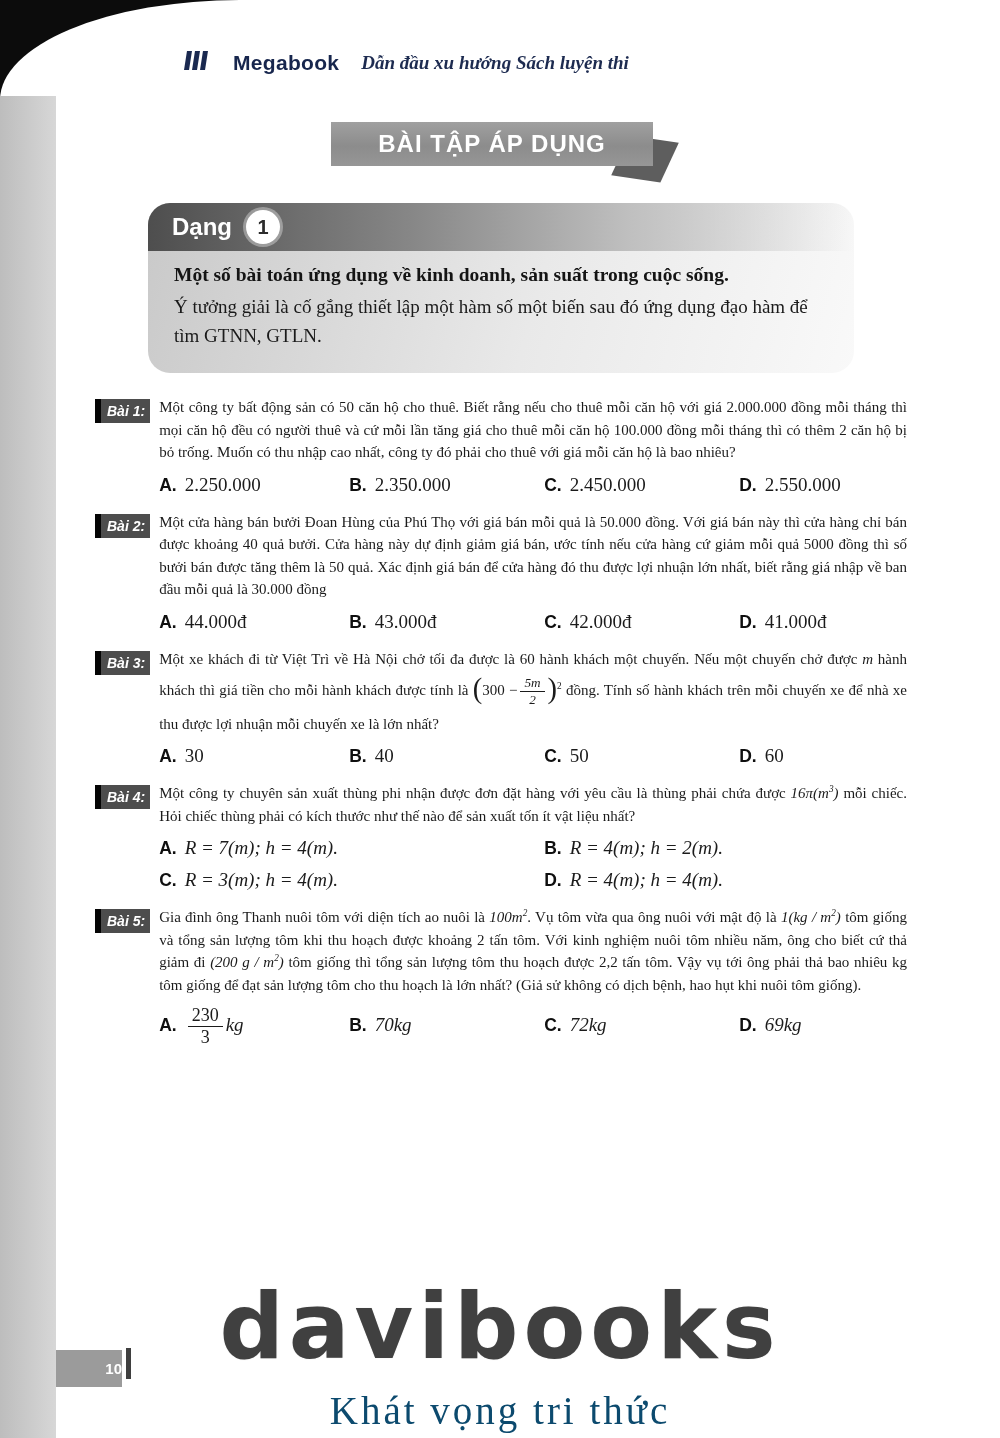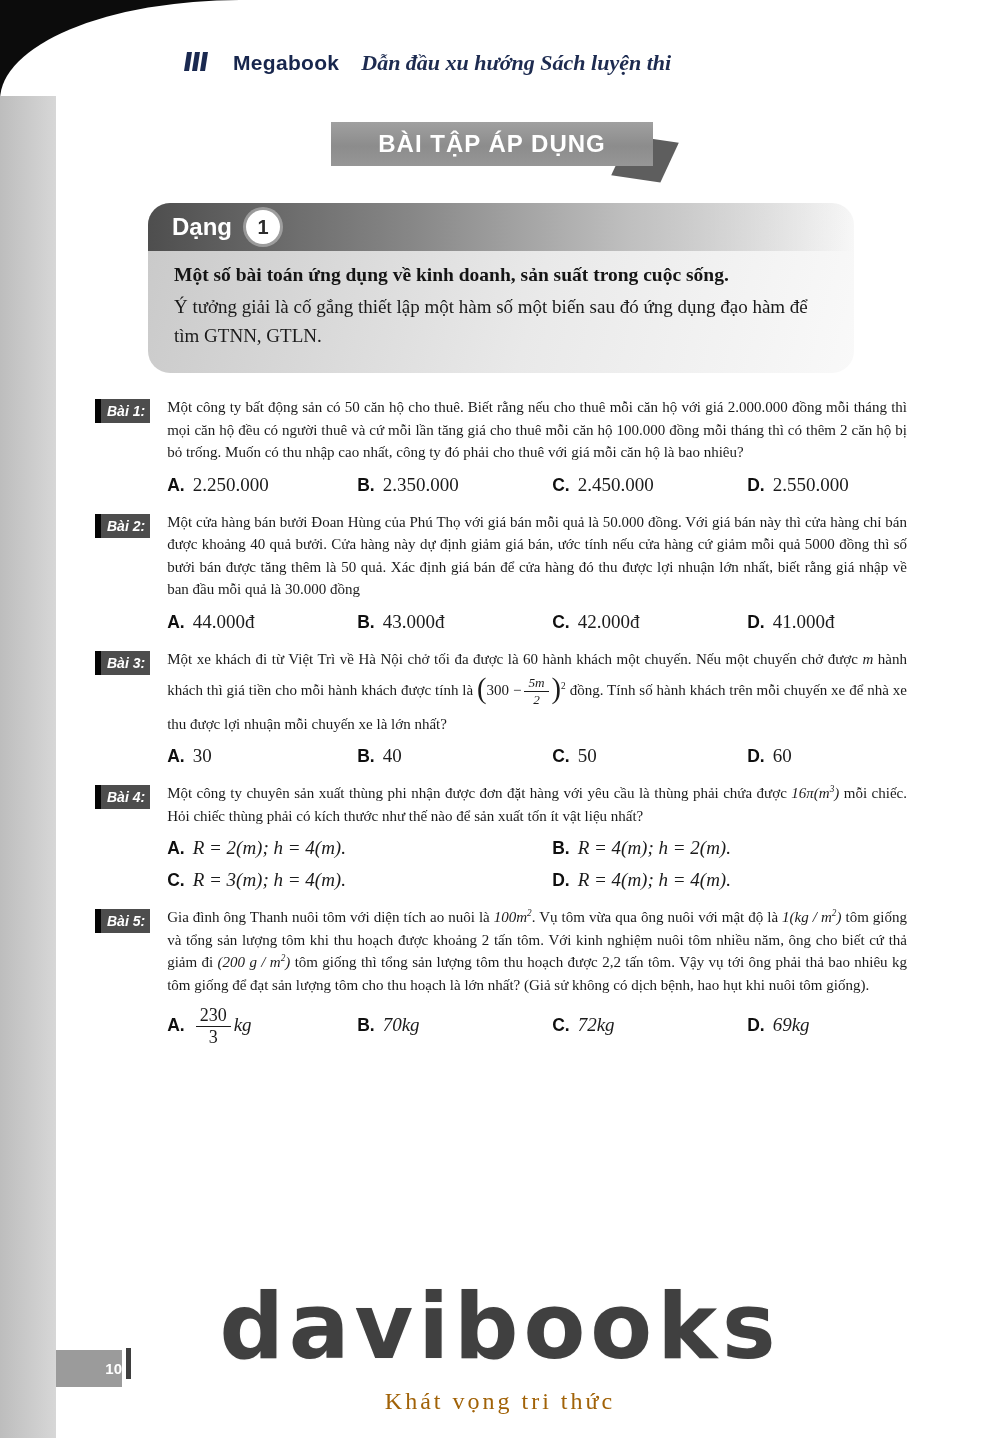--- a/index.html
+++ b/index.html
@@ -16,21 +16,21 @@
 
   
   .left-band { position:absolute; top:96px; left:0; bottom:0; width:56px;
                background:linear-gradient(to right,#bdbdbd,#d7d7d7); }
 
   
   .brand-row { position:absolute; top:50px; left:183px; display:flex; align-items:center; gap:22px;
                font-family:"Liberation Sans","DejaVu Sans",sans-serif; z-index:2; }
   .brand { font-weight:bold; font-size:21px; color:#17264d; letter-spacing:.3px; }
   .tagline { font-family:"Liberation Serif","DejaVu Serif",serif; font-style:italic; font-weight:bold;
-             font-size:22px; color:#1d2b50; }
+             font-size:19px; color:#1d2b50; }
 
   
   .banner { position:absolute; left:331px; top:122px; width:322px; height:44px; z-index:2; }
   .banner-fold { position:absolute; right:-18px; bottom:-13px; width:52px; height:40px;
                  background:#5e5e5e; transform:skewX(-18deg) rotate(8deg); }
   .banner-face { position:relative; width:100%; height:100%;
                  background:linear-gradient(180deg,#a0a0a0,#8c8c8c 55%,#969696);
                  display:flex; align-items:center; justify-content:center; }
   .banner-face span { color:#fff; font-family:"Liberation Sans","DejaVu Sans",sans-serif;
                       font-weight:bold; font-size:24px; letter-spacing:1px; }
@@ -44,21 +44,21 @@
   .dang-num { width:34px; height:34px; border-radius:50%; background:#fff; color:#2c2c2c;
               font:bold 20px "Liberation Sans","DejaVu Sans",sans-serif;
               display:flex; align-items:center; justify-content:center;
               box-shadow:0 0 0 3px rgba(255,255,255,.35); }
   .dang-body { padding:9px 30px 0 26px; }
   .dang-bold { font-weight:bold; font-size:19.5px; line-height:1.5; color:#141414; }
   .dang-normal { font-size:19px; line-height:1.5; margin-top:4px; color:#1a1a1a; }
 
   
   .problems { position:absolute; left:95px; top:396px; width:812px; z-index:2; }
-  .problem { display:flex; gap:17px; margin-bottom:15px; }
+  .problem { display:flex; gap:9px; margin-bottom:15px; }
   .plabel { flex:0 0 55px; padding-top:3px; }
   .tag { display:inline-block; background:#4d4d4d; border-left:6px solid #050505; color:#fff;
          font:italic bold 14px "Liberation Sans","DejaVu Sans",sans-serif;
          padding:4px 5px 4px 6px; white-space:nowrap; }
   .pbody { flex:1; min-width:0; }
   .ptext { font-size:15px; line-height:1.5; text-align:justify; }
   .opts { display:grid; margin-top:10px; font-size:19px; align-items:baseline; }
   .opts-4 { grid-template-columns:190px 195px 195px 1fr; }
   .opts-2 { grid-template-columns:385px 1fr; row-gap:10px; }
   .olabel { font-family:"Liberation Sans","DejaVu Sans",sans-serif; font-weight:bold; font-size:17.5px;
@@ -77,22 +77,22 @@
 
   
   .pagenum-tab { position:absolute; left:56px; top:1350px; width:66px; height:37px; background:#9b9b9b;
                  display:flex; align-items:center; justify-content:flex-end; z-index:3;
                  color:#fff; font:bold 15px "Liberation Sans","DejaVu Sans",sans-serif; }
   .pagenum-bar { position:absolute; left:126px; top:1348px; width:5px; height:31px; background:#3f3f3f; z-index:3; }
   .watermark { position:absolute; left:0; right:0; top:1274px; text-align:center; z-index:1;
                font-family:"DejaVu Sans","Liberation Sans",sans-serif; font-size:90px; font-weight:bold;
                color:#404040; letter-spacing:5px; text-shadow:0 0 1px #c9c9c9; }
   .watermark-sub { position:absolute; left:0; right:0; top:1388px; text-align:center; z-index:1;
-                   font-family:"Liberation Serif","DejaVu Serif",serif; font-size:24px;
-                   color:#a16207; letter-spacing:3px; }
+                   font-family:"Liberation Serif","DejaVu Serif",serif; font-size:39px;
+                   color:#0c4a6e; letter-spacing:3px; }
 </style>
 </head>
 <body>
 
 <div class="page">
 
   <div class="corner-black"></div>
   <div class="corner-white"></div>
   <div class="left-band"></div>
 
@@ -178,21 +178,21 @@
       </div>
     </article>
 
     <article class="problem">
       <div class="plabel">
         <span class="tag">Bài 4:</span>
       </div>
       <div class="pbody">
         <p class="ptext"><span>Một công ty chuyên sản xuất thùng phi nhận được đơn đặt hàng với yêu cầu là thùng phải chứa được </span><span class="mi"><span>16π(m</span><sup>3</sup><span>)</span></span><span> mỗi chiếc. Hỏi chiếc thùng phải có kích thước như thế nào để sản xuất tốn ít vật liệu nhất?</span></p>
         <div class="opts opts-2">
-          <span><b class="olabel">A.</b><span class="mi">R = 2(m); h = 4(m).</span></span>
+          <span><b class="olabel">A.</b><span class="mi">R = 7(m); h = 4(m).</span></span>
           <span><b class="olabel">B.</b><span class="mi">R = 4(m); h = 2(m).</span></span>
           <span><b class="olabel">C.</b><span class="mi">R = 3(m); h = 4(m).</span></span>
           <span><b class="olabel">D.</b><span class="mi">R = 4(m); h = 4(m).</span></span>
         </div>
       </div>
     </article>
 
     <article class="problem">
       <div class="plabel">
         <span class="tag">Bài 5:</span>

